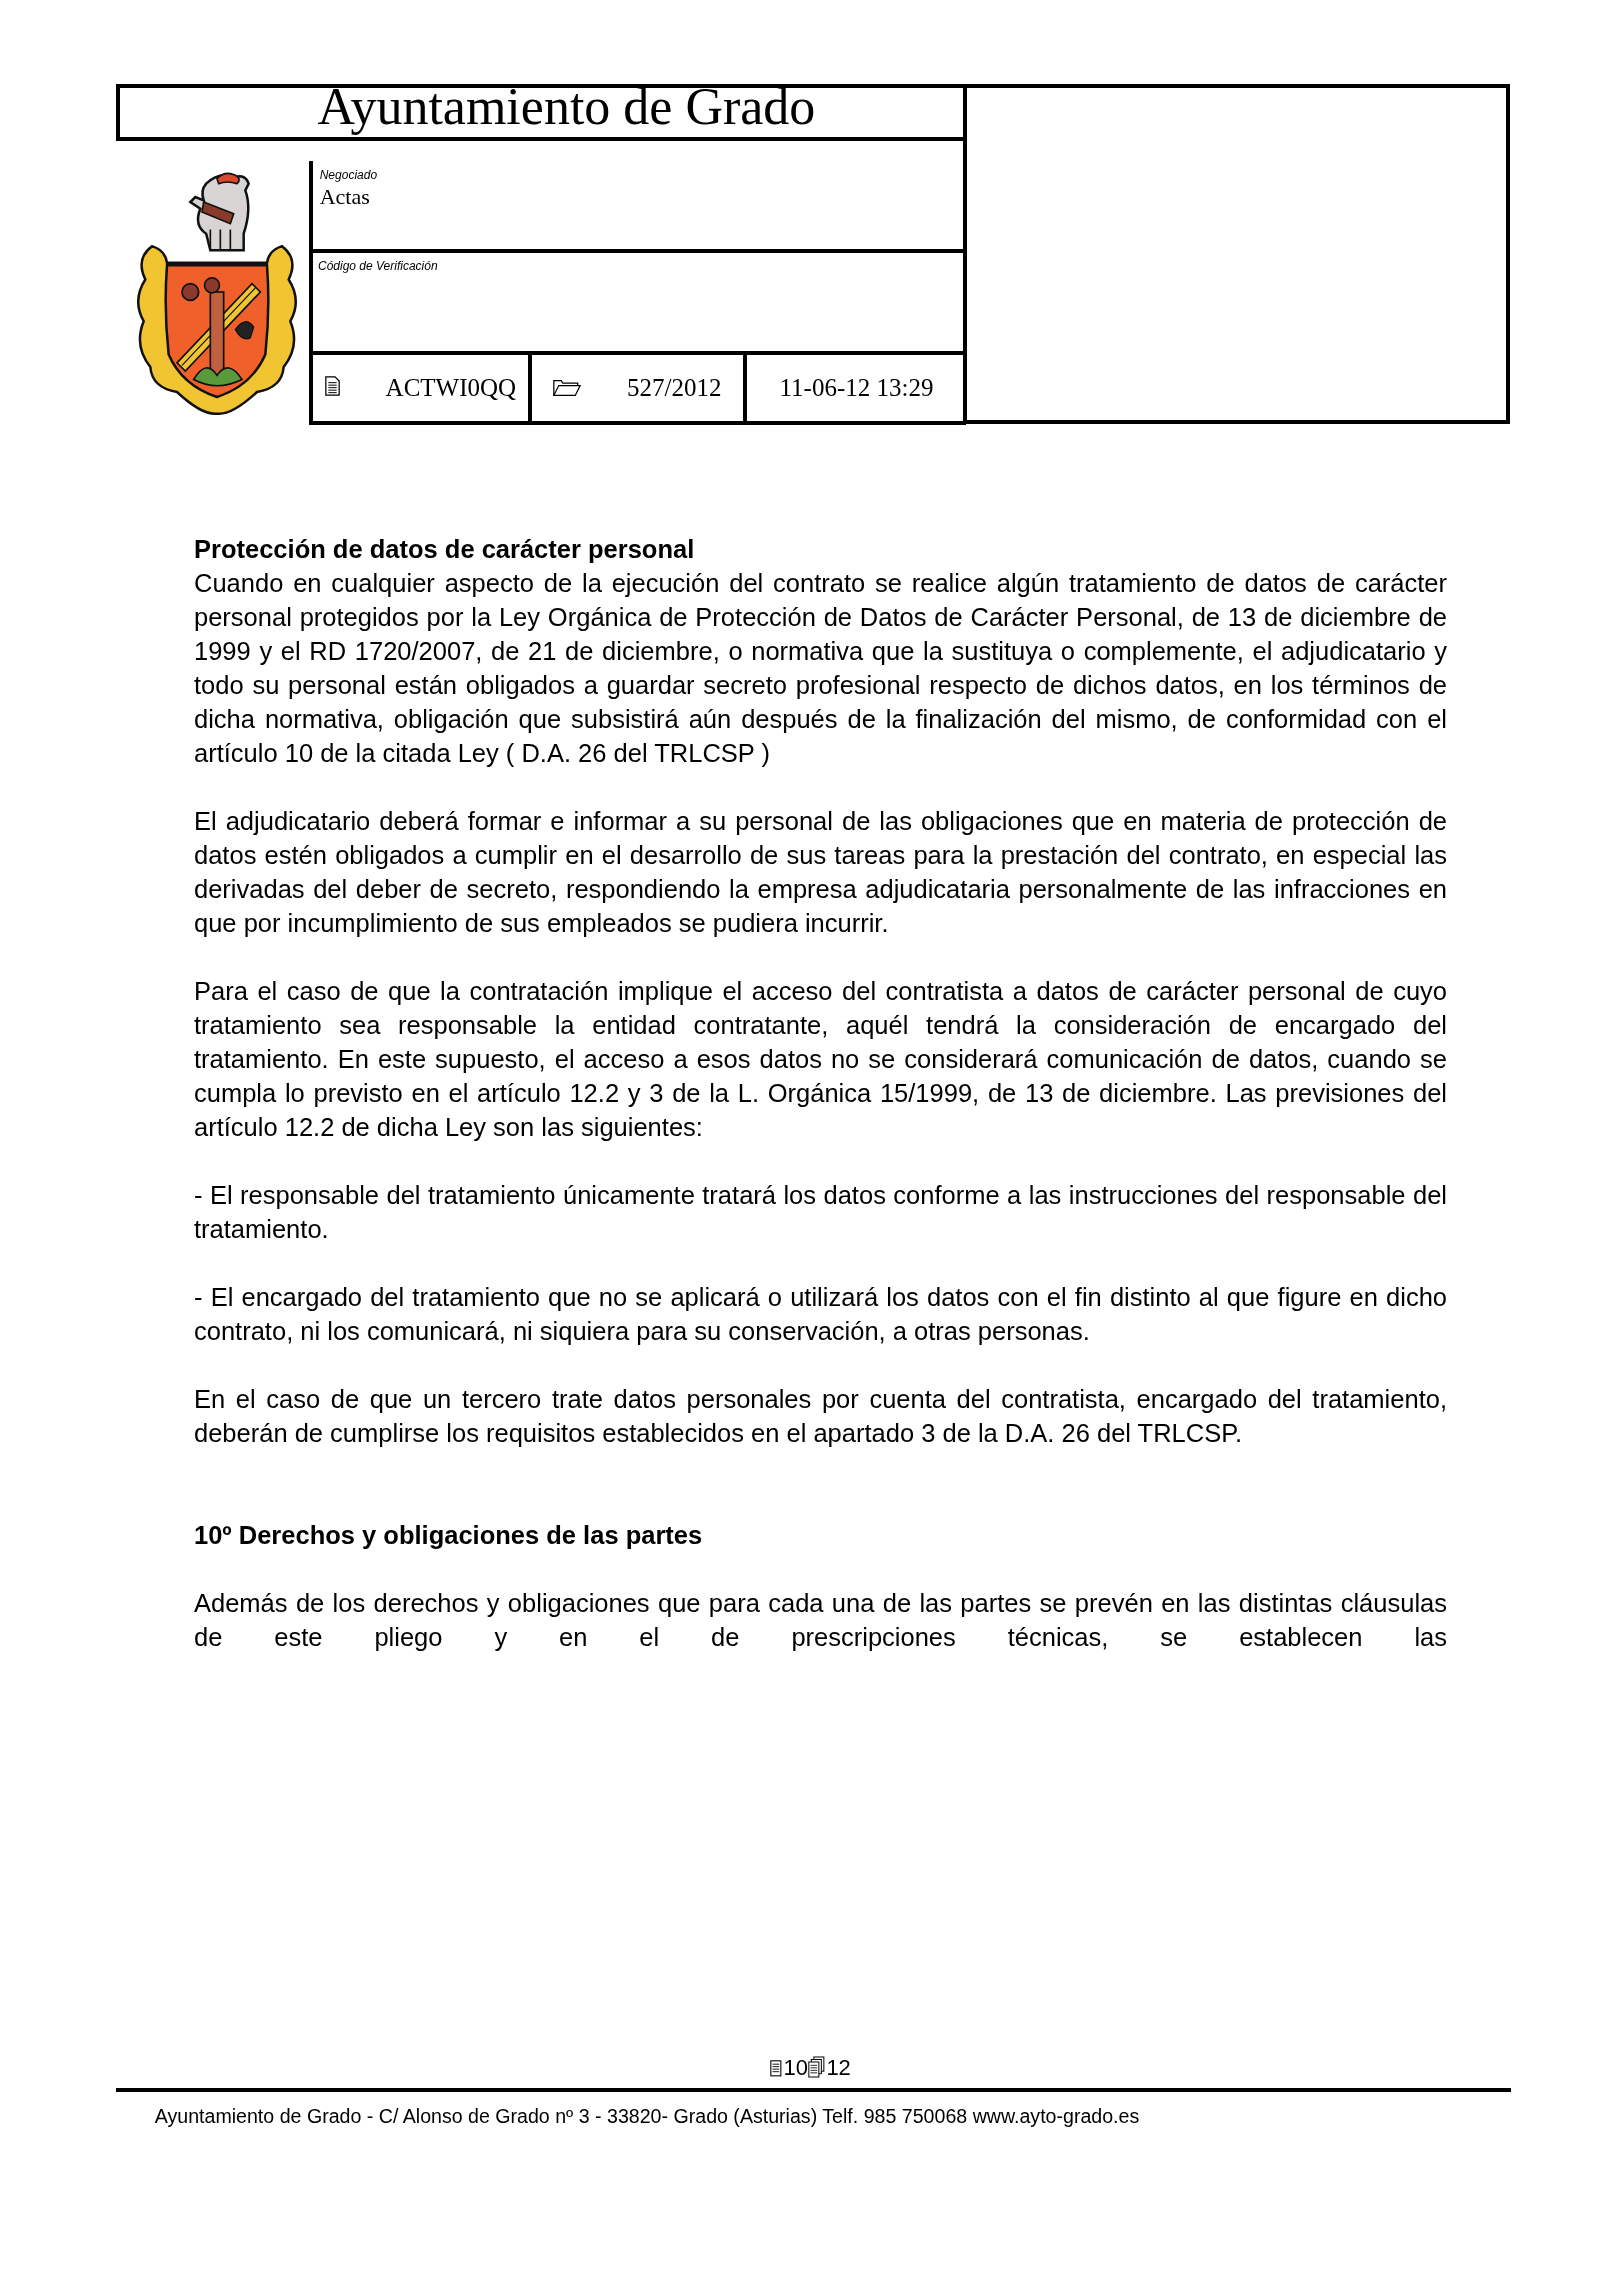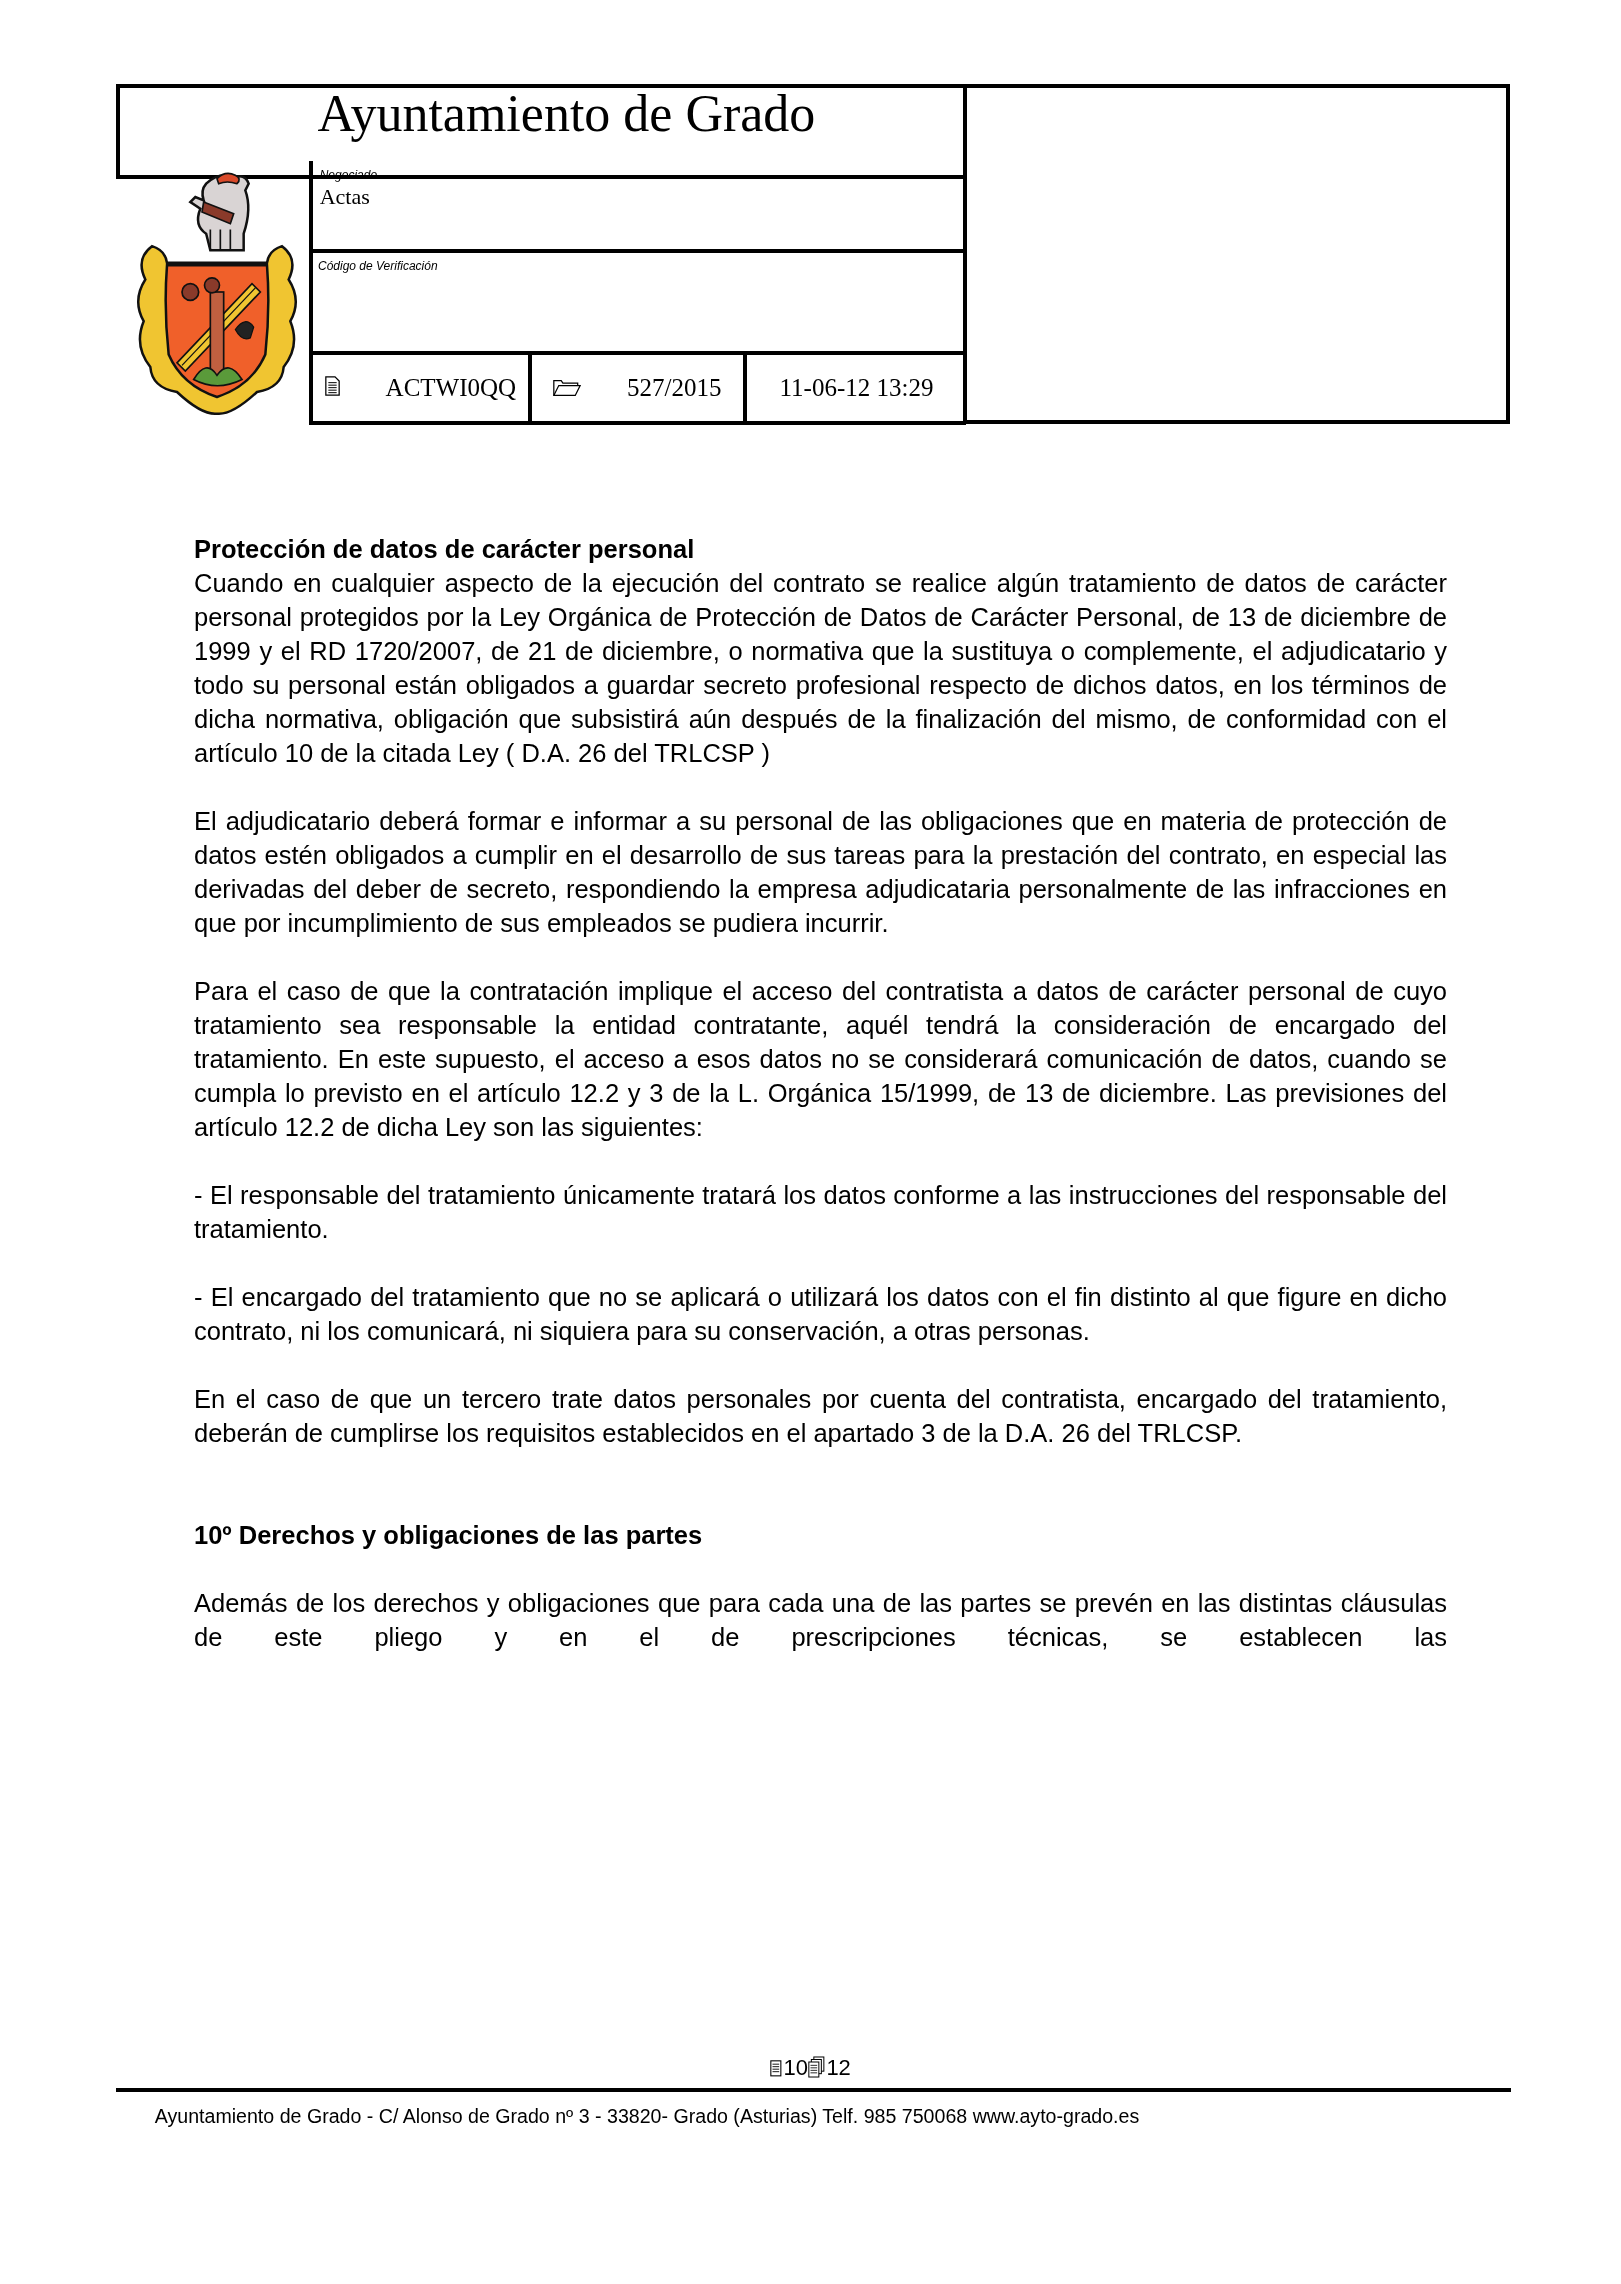--- a/index.html
+++ b/index.html
@@ -1,22 +1,22 @@
 <!DOCTYPE html>
 <html style="font-size:13.4px"><head>
   <meta charset="utf-8">
   <style>
     html, body { margin: 0; padding: 0; background: #ffffff; }
     body { width: 1621px; height: 2284px; position: relative; overflow: hidden; color: #000; }
 
     
     .hdr-title-box {
-      position: absolute; left: 116px; top: 84px; width: 847px; height: 95px;
+      position: absolute; left: 116px; top: 84px; width: 847px; height: 57px;
       border: 4.2px solid #000; border-right: none; box-sizing: border-box;
-      display: flex; align-items: flex-start; justify-content: center;
+      display: flex; align-items: center; justify-content: center;
     }
     .hdr-title {
       font-family: "Liberation Serif", serif; font-size: 52px; line-height: 1;
       padding-bottom: 11.7px; padding-left: 50px;
     }
     .hdr-right-box {
       position: absolute; left: 963px; top: 84px; width: 547px; height: 340px;
       border: 4.2px solid #000; box-sizing: border-box;
     }
     .hdr-logo {
@@ -140,21 +140,21 @@
       </span>
       <span>ACTWI0QQ</span>
     </div>
     <div class="hdr-row-cell c2">
       <span class="icon-inline">
         <svg width="28" height="18.4" viewBox="0 0 34 22">
           <path d="M1 21 V3 H10 L12 6 H30 V9" fill="none" stroke="#000" stroke-width="1.5"></path>
           <path d="M1 21 L7 9 H33 L27 21 Z" fill="#fff" stroke="#000" stroke-width="1.5"></path>
         </svg>
       </span>
-      <span>527/2015</span>
+      <span>527/2012</span>
     </div>
     <div class="hdr-row-cell c3">
       <span>11-06-12 13:29</span>
     </div>
   </div>
 </div>
 
 <div class="content">
   <div class="gap"></div>
   <p class="heading">Protección de datos de carácter personal</p>

